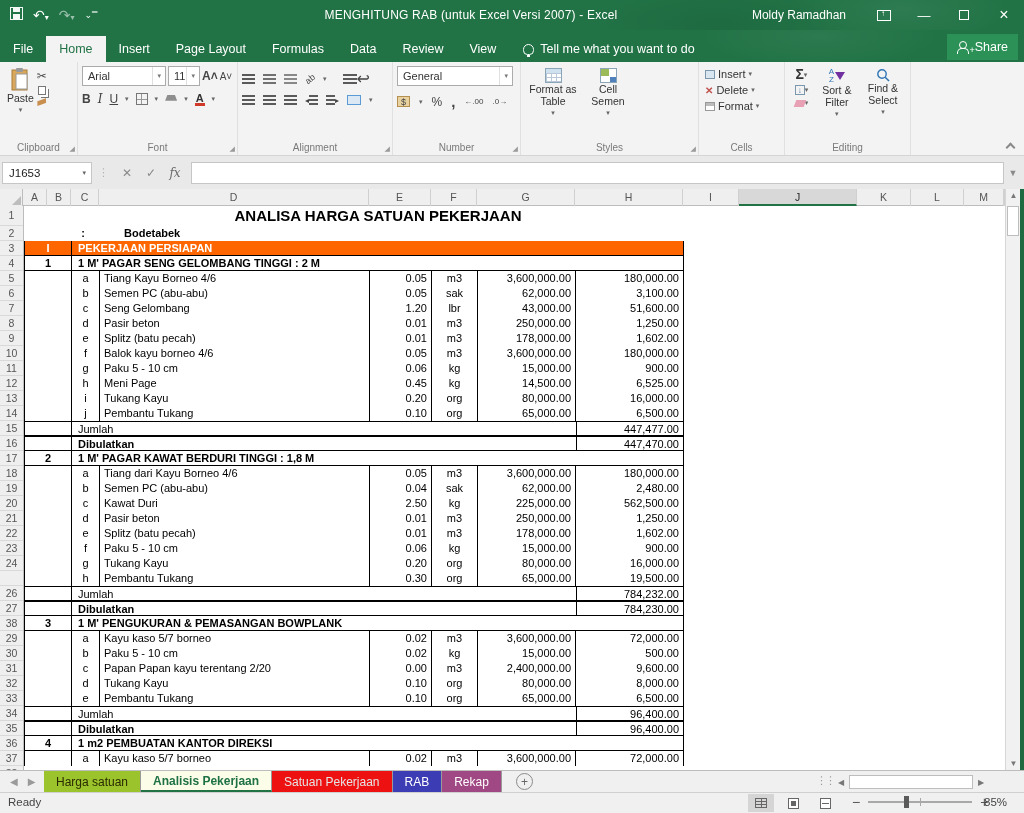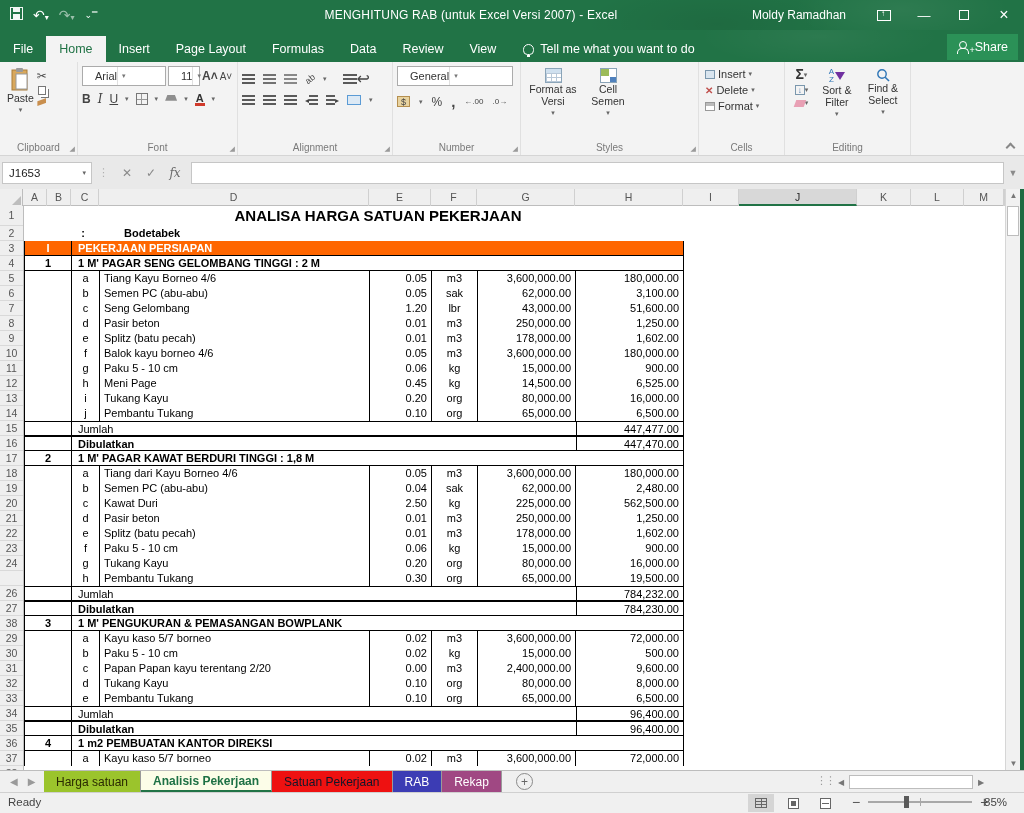--- a/index.html
+++ b/index.html
@@ -40,21 +40,21 @@
   .person:after { content:""; position:absolute; left:0; top:7px; width:10px; height:5px; border:1px solid #fff; border-bottom:none; border-radius:5px 5px 0 0; }
   .person-plus { position:absolute; font-size:9px; right:-6px; bottom:-2px; }
 
   
   .ribbon { position:absolute; left:0; top:62px; width:1024px; height:94px; background:#f3f3f3;
     border-bottom:1px solid #d5d5d5; display:flex; }
   .rgroup { position:relative; border-right:1px solid #e0e0e0; padding:4px 4px 16px 4px; }
   .rgroup-label { position:absolute; left:0; right:0; bottom:2px; text-align:center; font-size:10px; color:#7a7a7a; }
   .launcher { position:absolute; right:2px; bottom:2px; font-size:7px; color:#9a9a9a; }
   .combo { background:#fff; border:1px solid #ababab; height:20px; display:flex; align-items:center;
-    font-size:11px; color:#333; padding-left:12px; justify-content:flex-start; }
+    font-size:11px; color:#333; padding-left:5px; justify-content:space-between; }
   .combo .car { font-size:7px; color:#777; padding:0 4px; border-left:1px solid #e0e0e0; height:100%; display:flex; align-items:center; }
   .car { font-size:7px; color:#666; }
   .ric { display:inline-flex; align-items:center; justify-content:center; color:#444; }
   .bars { width:13px; height:10px; background:repeating-linear-gradient(to bottom,#5a5a5a 0 1.6px,transparent 1.6px 4.2px); }
   .btnish { display:flex; align-items:center; gap:3px; height:16px; padding:0 2px; font-size:11px; color:#333; }
   .bigbtn { display:flex; flex-direction:column; align-items:center; justify-content:flex-start;
     font-size:10.5px; color:#333; text-align:center; line-height:12px; padding:2px 3px; }
   .minitable { width:17px; height:15px; border:1px solid #8aa4b8; background:
     linear-gradient(#cfe0ef 0 0) 0 0/100% 4px no-repeat,
     repeating-linear-gradient(to right,#b8c8d8 0 1px,transparent 1px 5px),
@@ -280,21 +280,21 @@
         <span class="ric" style="font-size:8px">←.00</span>
         <span class="ric" style="font-size:8px">.0→</span>
       </div>
       <span class="launcher">◢</span>
       <div class="rgroup-label">Number</div>
     </div>
 
     <div class="rgroup" style="width:178px;display:flex;gap:2px">
       <div class="bigbtn" style="width:56px">
         <span class="minitable"></span>
-        <span>Format as Versi</span>
+        <span>Format as Table</span>
           <span class="car">▾</span>
       </div>
       <div class="bigbtn" style="width:50px">
         <span class="minitable" style="background:linear-gradient(#9bbb59 0 0) 0 0/8px 7px no-repeat,linear-gradient(#4f81bd 0 0) 9px 8px/8px 7px no-repeat,#fff"></span>
         <span>Cell Semen</span>
           <span class="car">▾</span>
       </div>
       <div class="rgroup-label">Styles</div>
       <span class="launcher">◢</span>
     </div>
@@ -715,21 +715,21 @@
   </div>
 
   <div class="tabbar">
     <div class="tnav">
       <span>◀</span>
       <span>▶</span>
     </div>
     <div id="sheet-tabs" style="display:flex">
         <div class="stab" style="background: rgb(155, 196, 44); color: rgb(42, 42, 0);">Harga satuan</div>
         <div class="stab active" style="background: rgb(252, 253, 232); color: rgb(30, 113, 69);">Analisis Pekerjaan</div>
-        <div class="stab" style="background: rgb(238, 17, 17); color: #0f172a;">Satuan Pekerjaan</div>
+        <div class="stab" style="background: rgb(238, 17, 17); color: #e5e5e5;">Satuan Pekerjaan</div>
         <div class="stab" style="background: rgb(60, 60, 180); color: rgb(255, 255, 255);">RAB</div>
         <div class="stab" style="background: rgb(160, 72, 131); color: rgb(255, 255, 255);">Rekap</div>
       </div>
     <span class="newsheet">+</span>
     <span class="tdots">⋮⋮</span>
     <div class="hscroll">
       <span class="harr">◀</span>
       <div class="hthumb"></div>
       <span class="harr">▶</span>
     </div>

